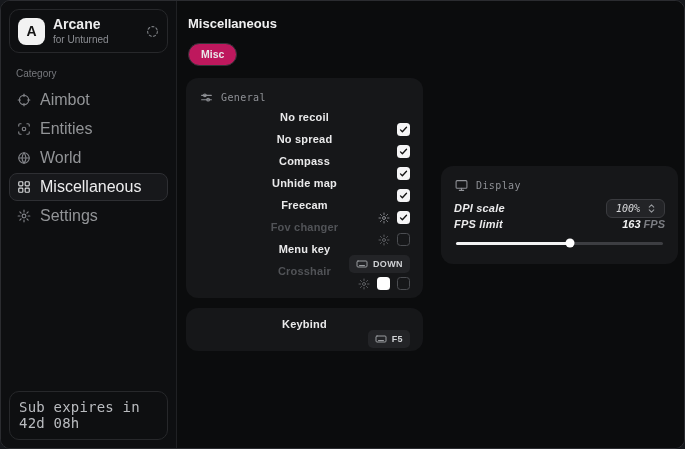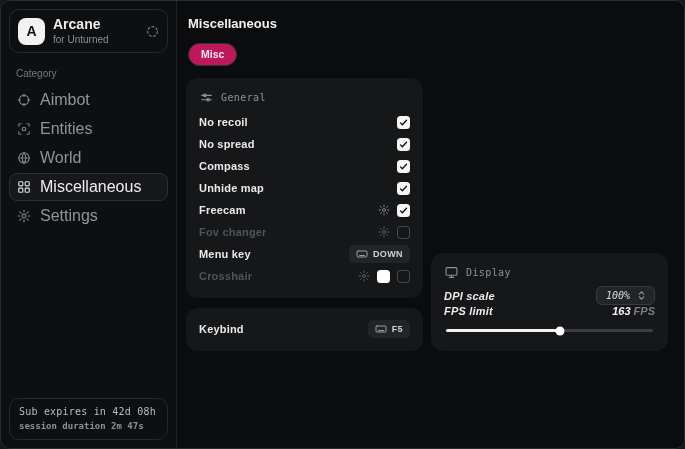--- a/index.html
+++ b/index.html
@@ -54,47 +54,47 @@
     background:#17181b; border-color:#2e2f33; color:#ededee;
   }
   .nav-item.selected .nav-icon { color:#d8d9db; }
 
   .footer-card {
     margin-top:auto;
     border:1px solid #27282b; border-radius:10px;
     padding:7px 9px 8px;
     font-family:"DejaVu Sans Mono", monospace;
   }
-  .footer-line1 { font-size:10px; color:#babcc0; letter-spacing:0.2px; }
+  .footer-line1 { font-size:14px; color:#babcc0; letter-spacing:0.2px; }
   .footer-line2 { font-size:9px;  color:#8d8f94; font-weight:bold; margin-top:4px; }
 
   
   .main { flex:1; padding:15px 15px 0 9px; background:#0b0c0d; }
   .page-title { font-size:13px; font-weight:bold; color:#f1f1f2; margin-left:2px; }
   .tab-row { margin:12px 0 0 2px; }
   .tab-pill {
     display:inline-block;
     background:#be185d; border:1px solid #333438;
     border-radius:999px; padding:4px 12px 5px;
     color:#e8e8e9; font-size:10.5px; font-weight:bold;
   }
 
-  .columns { display:flex; gap:8px; margin-top:12px; align-items:flex-end; }
+  .columns { display:flex; gap:18px; margin-top:12px; align-items:center; }
   .col { width:237px; display:flex; flex-direction:column; gap:10px; }
 
   .panel { background:#161719; border-radius:12px; padding:10px 13px 11px; width:100%; }
   .panel-header {
     display:flex; align-items:center; gap:8px;
     color:#8f9196; font-family:"DejaVu Sans Mono", monospace;
     font-size:10px; letter-spacing:0.4px;
     margin:3px 0 7px 1px;
   }
   .panel-header .ph-icon { display:flex; color:#8f9196; }
 
-  .row { display:flex; align-items:center; height:22px; }
+  .row { display:flex; align-items:center; height:22px;flex-direction:column; }
   .row-label { font-size:11px; font-weight:bold; color:#eaeaeb; letter-spacing:0.2px; }
   .row.dimmed .row-label { color:#515357; }
   .row-controls { margin-left:auto; display:flex; align-items:center; gap:7px; }
   .gear-btn { display:flex; color:#85878c; }
   .row.dimmed .gear-btn { color:#5c5e62; }
 
   .checkbox { width:13px; height:13px; border-radius:3.5px; flex:0 0 13px; }
   .checkbox.checked { background:#f5f5f6; display:flex; align-items:center; justify-content:center; }
   .checkbox.unchecked { border:1px solid #4b4d51; background:transparent; }
   .swatch { width:13px; height:13px; border-radius:3.5px; background:#ffffff; flex:0 0 13px; }
@@ -200,21 +200,20 @@
             <circle cx="12" cy="12" r="3.2"></circle>
             <path d="M12 2v3M12 19v3M2 12h3M19 12h3M4.9 4.9l2.1 2.1M17 17l2.1 2.1M4.9 19.1 7 17M17 7l2.1-2.1"></path>
           </svg>
         </span>
         <span>Settings</span>
       </div>
     </nav>
 
     <div class="footer-card">
       <div class="footer-line1">Sub expires in 42d 08h</div>
-      <div class="footer-line2">session duration 2m 47s</div>
     </div>
   </aside>
 
   <main class="main">
     <div class="page-title">Miscellaneous</div>
     <div class="tab-row">
       <span class="tab-pill">Misc</span>
     </div>
 
     <div class="columns">

